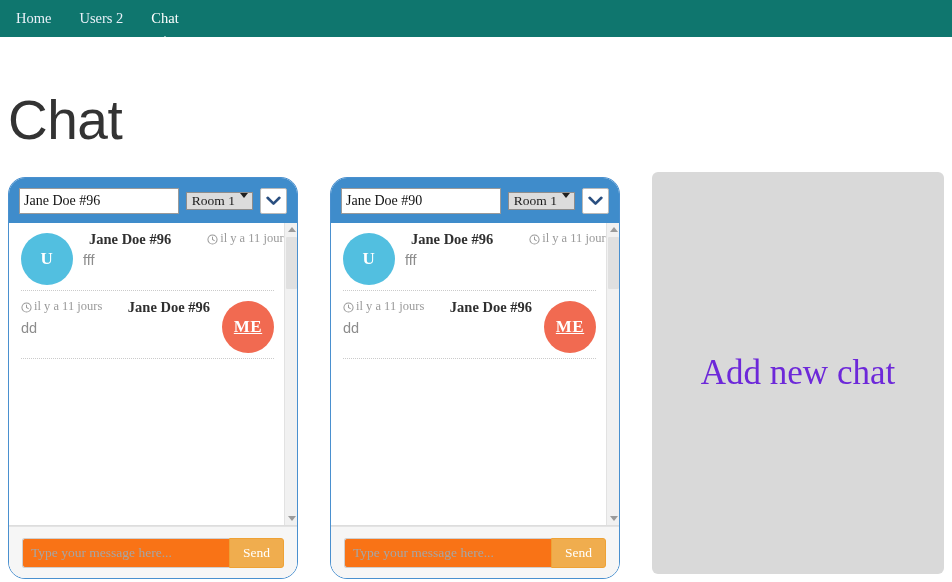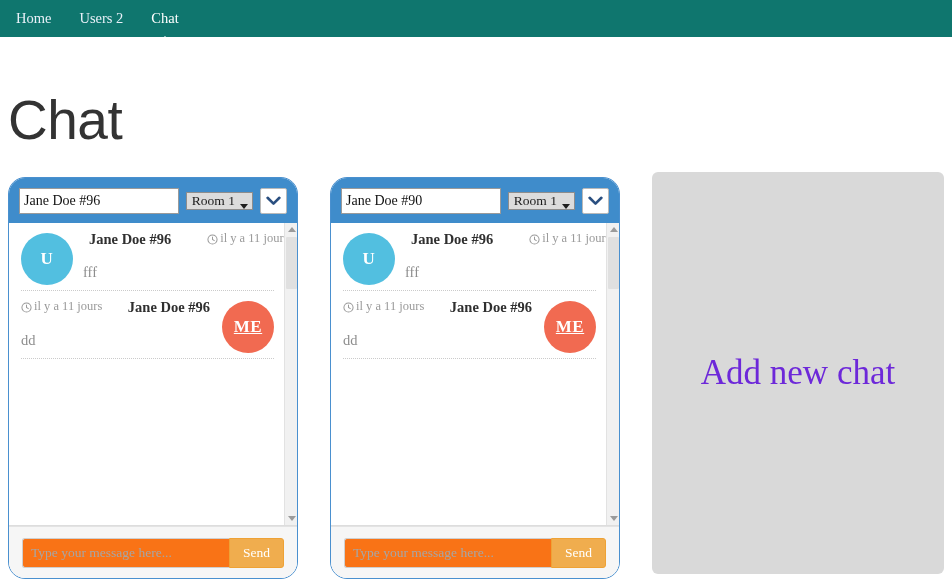--- a/index.html
+++ b/index.html
@@ -89,21 +89,21 @@
   .room-select {
     height: 18px;
     border: 1px solid #8d8d8d;
     background: #dcdcdc;
     font-family: "Liberation Serif", serif;
     font-size: 13.5px;
     color: #1a1a1a;
     padding: 0 4px 0 5px;
     cursor: pointer;
     display: flex;
-    align-items: flex-end;
+    align-items: flex-start;
     gap: 5px;
     white-space: nowrap;
   }
   .tri-down {
     width: 0; height: 0;
     border-left: 4px solid transparent;
     border-right: 4px solid transparent;
     border-top: 5px solid #202020;
   }
   .chev-btn {
@@ -169,24 +169,24 @@
     font-family: "Liberation Serif", serif;
     font-size: 12.5px;
     color: #9a9a9a;
     white-space: nowrap;
     display: inline-flex;
     align-items: center;
     gap: 2px;
   }
   .clock-icon { display: inline-block; width: 11px; height: 11px; position: relative; top: 1px; }
   .text {
-    font-family: Liberation Serif, serif;
+    font-family: Liberation Sans, sans-serif;
     font-size: 14.5px;
     color: #8d8d8d;
-    margin-top: 16px;
+    margin-top: 4px;
   }
 
   
   .msg.them .row-top { justify-content: flex-start; }
   .msg.them .sender { margin-left: 6px; }
   .msg.them .timestamp { margin-left: 26px; }
   .msg.me .row-top { justify-content: space-between; padding-right: 2px; }
   .msg.me .sender { margin-left: auto; }
 
   

